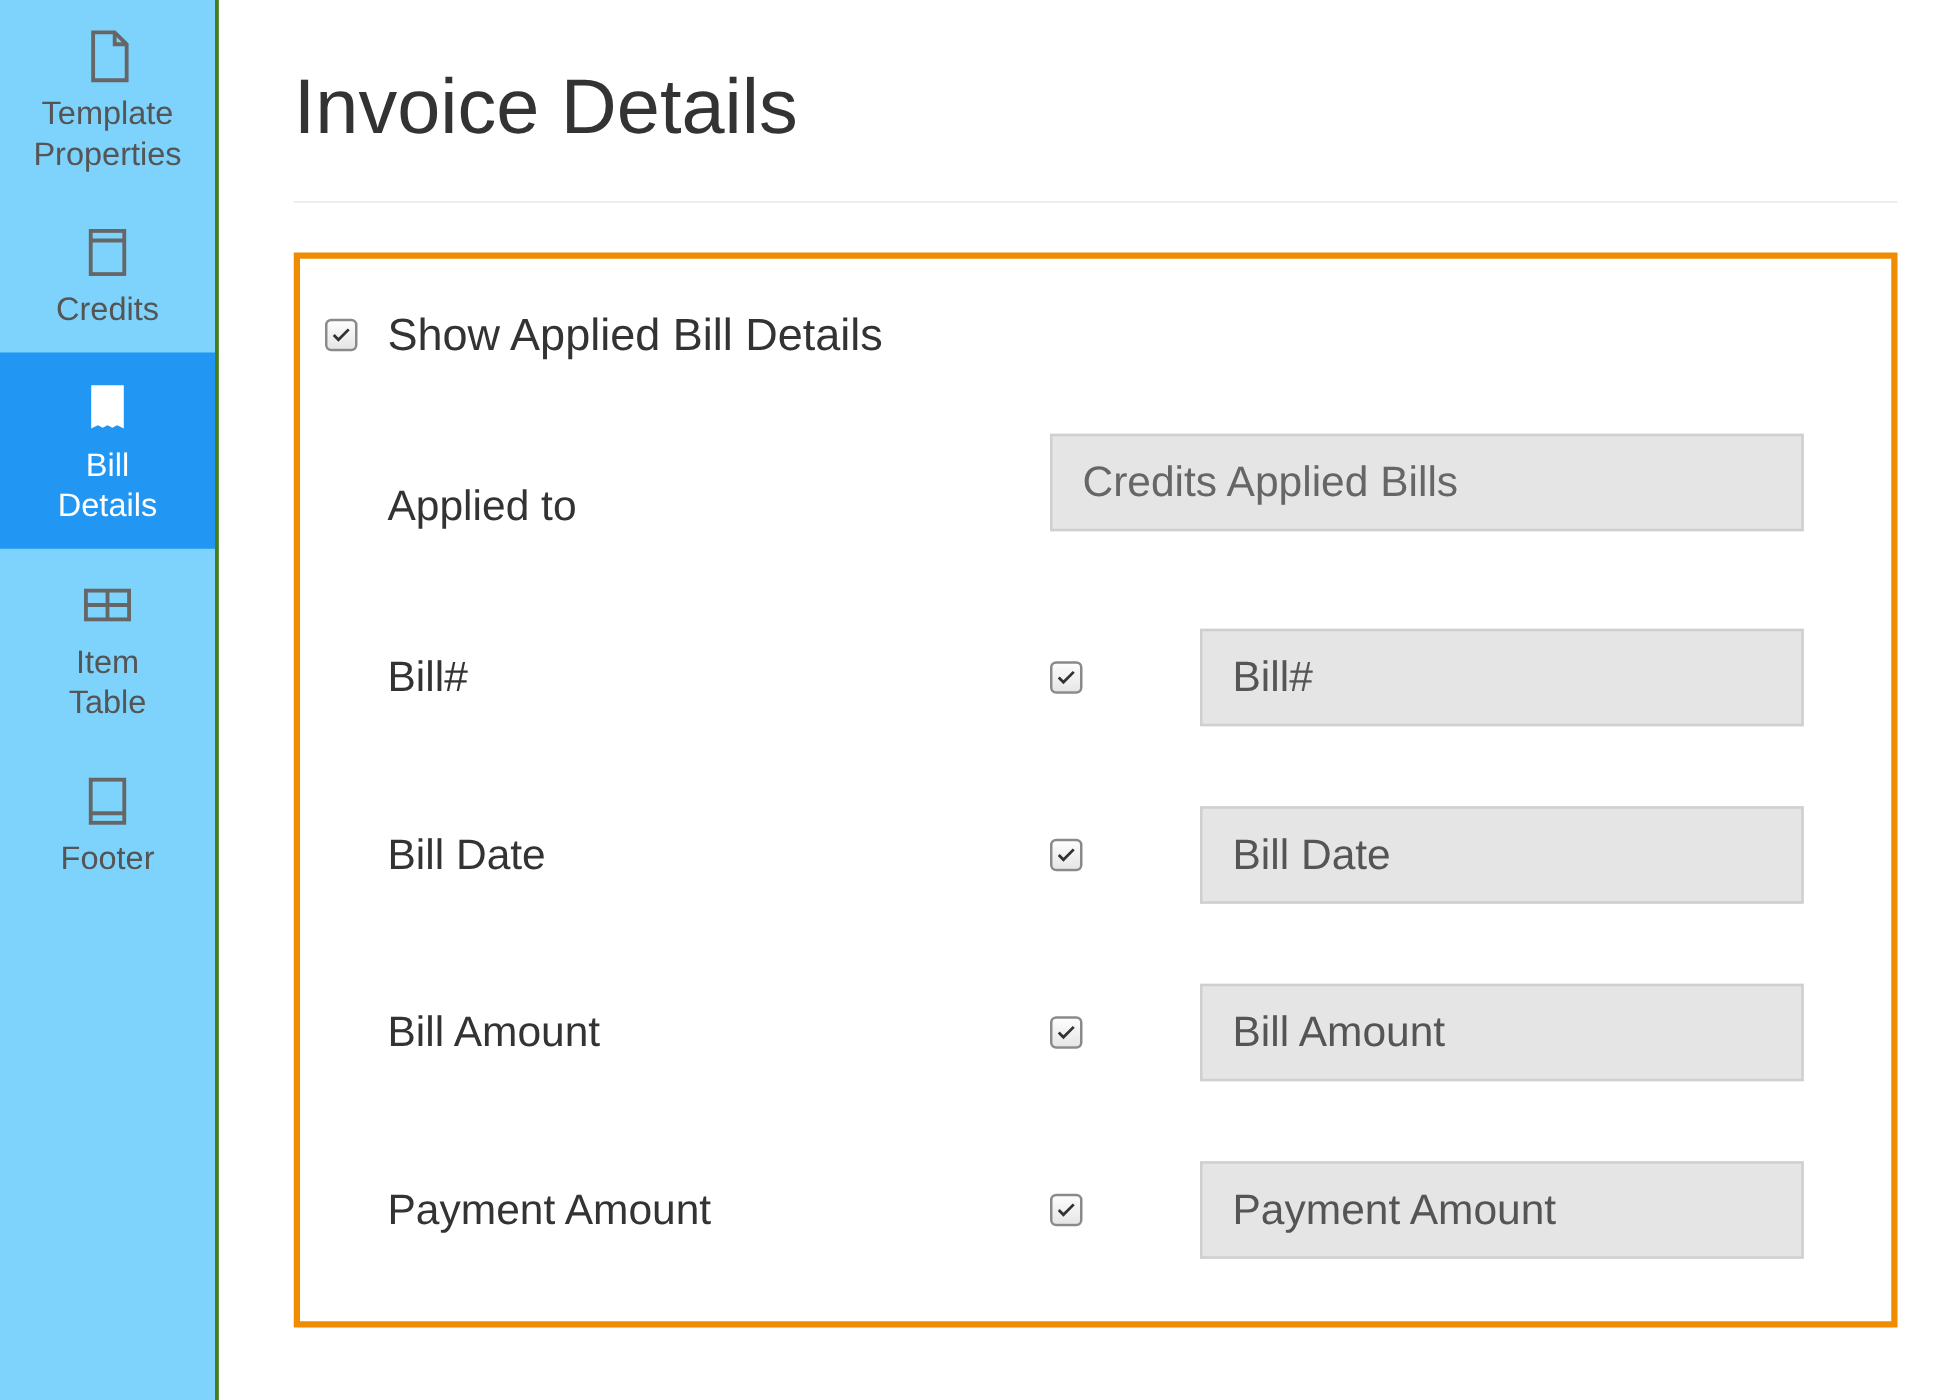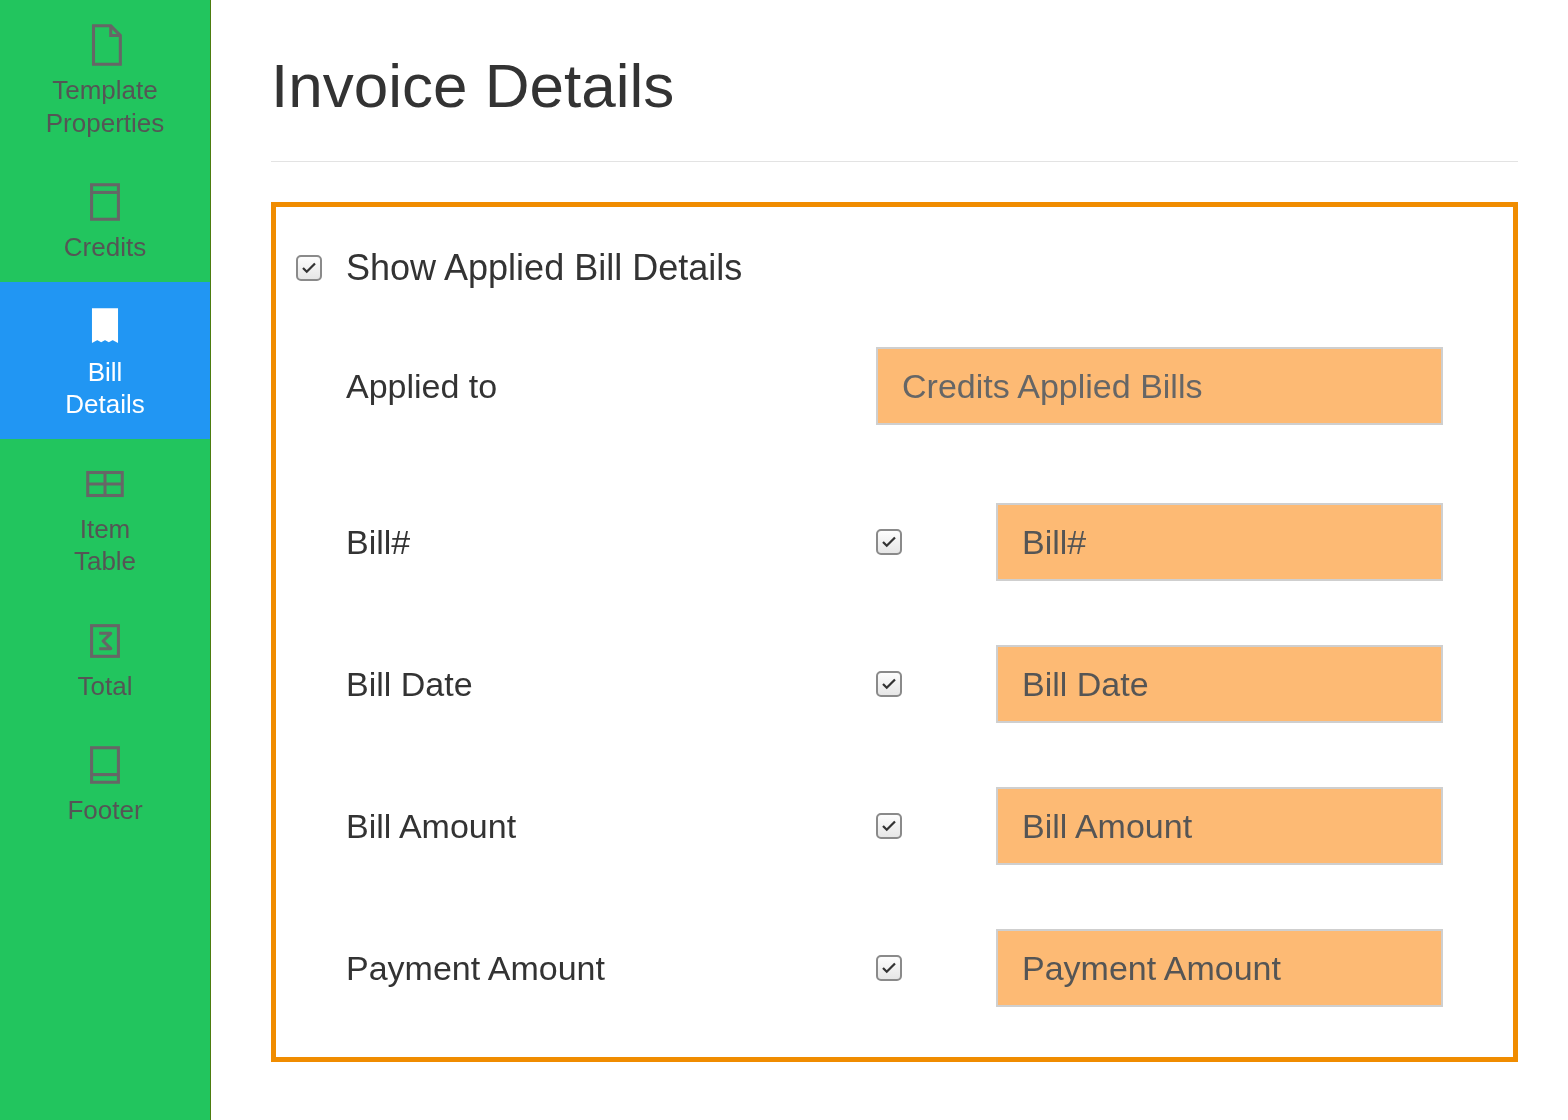--- a/index.html
+++ b/index.html
@@ -1,26 +1,26 @@
 <!DOCTYPE html>
 <html><head>
 <meta charset="utf-8">
 <style>
   * { box-sizing: border-box; margin: 0; padding: 0; }
   html, body { width: 1568px; height: 1120px; font-family: -apple-system, "Helvetica Neue", Arial, sans-serif; background: #fff; color: #3a3a3a; }
   .app { display: flex; width: 100%; height: 100%; }
 
   
   .sidebar {
-    width: 211px;
-    background: #22c55e;
+    width: 175px;
+    background: #7dd3fc;
     display: flex;
     flex-direction: column;
     flex-shrink: 0;
-    border-right: 1px solid #4d7c0f;
+    border-right: 3px solid #4d7c0f;
   }
   .sidebar-item {
     display: flex;
     flex-direction: column;
     align-items: center;
     justify-content: center;
     padding: 22px 6px 18px;
     cursor: pointer;
     color: #555;
   }
@@ -48,39 +48,39 @@
   .row .mid-check { width: 120px; display:flex; align-items:center; justify-content:flex-start; }
   .row .input-col { flex: 1; }
 
   .text-input {
     width: 100%;
     height: 78px;
     border: 2px solid #cfcfcf;
     font-size: 34px;
     padding: 0 24px;
     color: #555;
-    background: #fdba74;
+    background: #e5e5e5;
   }
 
   
   .cb {
     width: 26px; height: 26px;
     border: 2px solid #8a8a8a;
     border-radius: 5px;
     background: linear-gradient(#fdfdfd,#e6e6e6);
     display: inline-flex; align-items: center; justify-content: center;
     cursor: pointer;
   }
   .cb svg { width: 18px; height: 18px; }
 
   
   .row.first { margin-bottom: 58px; }
   .row.first .label-col { font-size: 36px; }
 
-  .row.applied { margin-bottom: 78px; }
+  .row.applied { margin-bottom: 78px; align-items: flex-end; }
   .row.applied .input-col .text-input { color:#666; }
 
 </style>
 </head>
 <body>
 
 <div class="app">
 
   <nav class="sidebar">
 
@@ -119,29 +119,20 @@
       <span class="icon">
         <svg viewBox="0 0 24 24" fill="none" stroke="#666" stroke-width="1.6">
             <rect x="3" y="6" width="18" height="12"></rect>
             <line x1="3" y1="12" x2="21" y2="12"></line>
             <line x1="12" y1="6" x2="12" y2="18"></line>
           </svg>
       </span>
       <span class="label">Item<br>Table</span>
     </div>
 
-    <div class="sidebar-item">
-      <span class="icon">
-        <svg viewBox="0 0 24 24" fill="none" stroke="#666" stroke-width="1.6">
-            <rect x="5" y="4" width="14" height="16"></rect>
-            <path d="M9 8h6l-4 4 4 4H9" stroke-linejoin="round"></path>
-          </svg>
-      </span>
-      <span class="label">Total</span>
-    </div>
 
     <div class="sidebar-item">
       <span class="icon">
         <svg viewBox="0 0 24 24" fill="none" stroke="#666" stroke-width="1.6">
             <rect x="5" y="3" width="14" height="18"></rect>
             <line x1="5" y1="17" x2="19" y2="17"></line>
           </svg>
       </span>
       <span class="label">Footer</span>
     </div>

